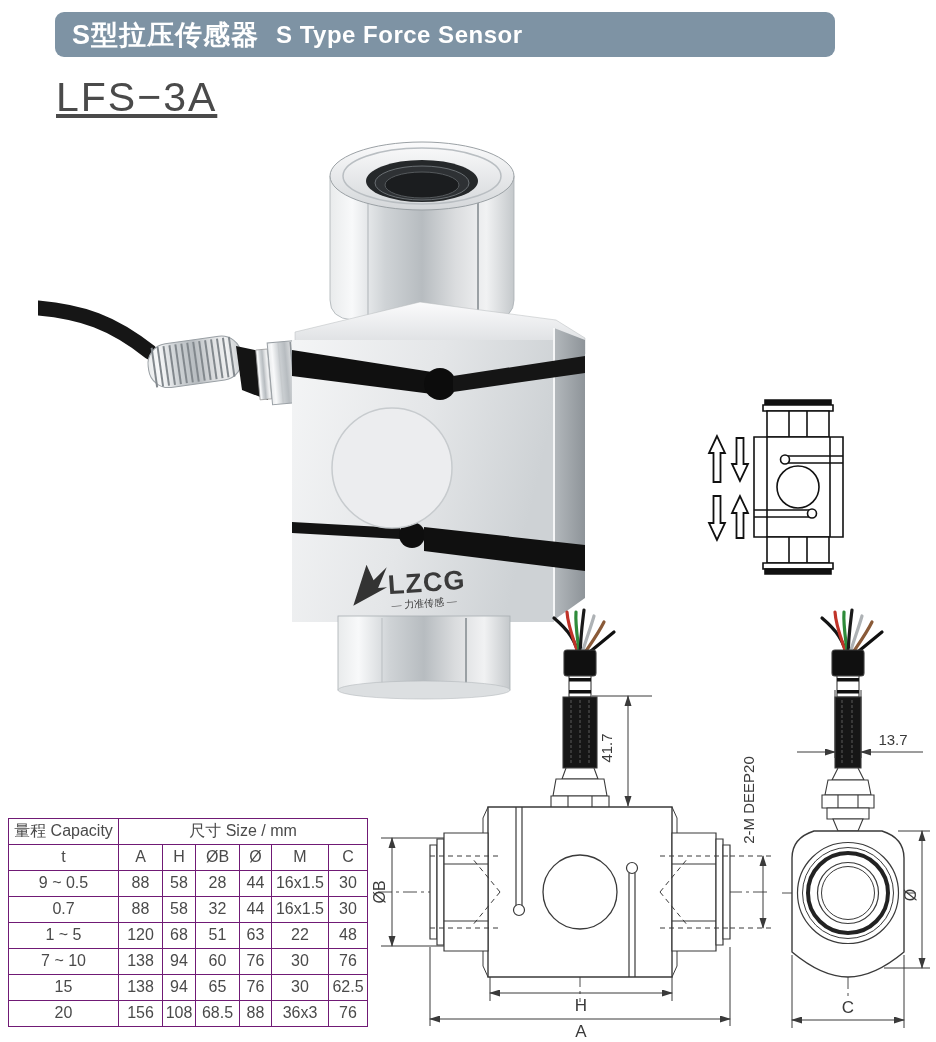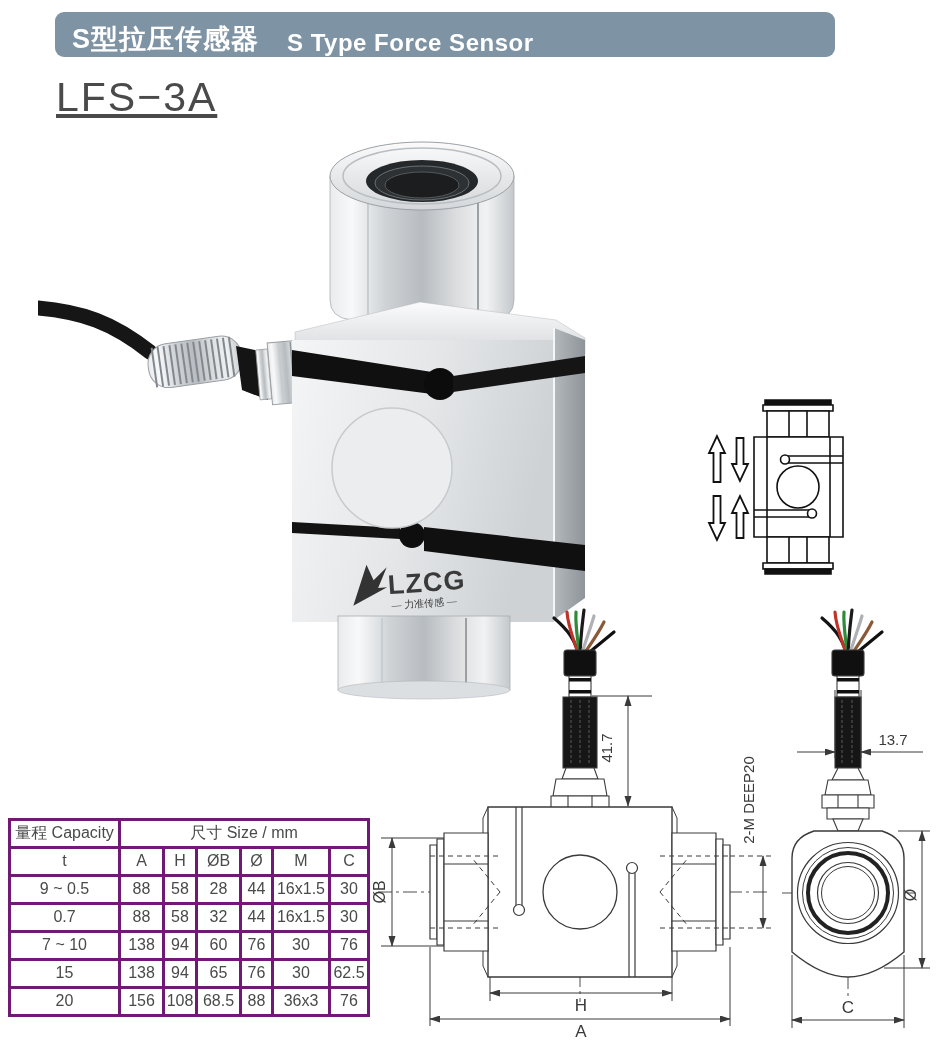--- a/index.html
+++ b/index.html
@@ -1,29 +1,29 @@
 <!DOCTYPE html>
 <html><head>
 <meta charset="utf-8">
 <style>
   html,body{margin:0;padding:0;background:#fff;}
   #page{position:relative;width:936px;height:1042px;background:#fff;overflow:hidden;
         outline:1px solid #ececec;font-family:"Liberation Sans",sans-serif;}
   
   .hdr{position:absolute;left:55px;top:12px;width:780px;height:45px;background:#7E93A4;
-       border-radius:9px;display:flex;align-items:flex-end;padding-left:17px;box-sizing:border-box;}
+       border-radius:9px;display:flex;align-items:center;padding-left:17px;box-sizing:border-box;}
   .hdr .zh{color:#fff;font-size:27px;font-weight:bold;letter-spacing:1px;}
-  .hdr .en{color:#fff;font-size:24px;font-weight:bold;margin-left:28px;letter-spacing:.5px;}
+  .hdr .en{color:#fff;font-size:24px;font-weight:bold;margin-left:17px;letter-spacing:.5px;}
   
   .model{position:absolute;left:56px;top:74px;font-size:41px;color:#4a4a4a;
          letter-spacing:2px;font-weight:400;text-decoration:underline;}
   
   .spec-table{position:absolute;left:8px;top:818px;border-collapse:collapse;table-layout:fixed;
               width:360px;font-size:16px;color:#4a4a4a;text-align:center;}
-  .spec-table td{border:3px solid #701a75;height:25px;padding:0;line-height:1.05;
+  .spec-table td{border:1px solid #701a75;height:25px;padding:0;line-height:1.05;
                  overflow:hidden;white-space:nowrap;}
   svg{position:absolute;display:block;}
   svg text{font-family:"Liberation Sans",sans-serif;fill:#3a3a3a;}
   .dwg line,.dwg path,.dwg rect,.dwg circle,.dwg polygon{vector-effect:non-scaling-stroke;}
 </style>
 </head>
 <body>
 
 <div id="page">
 
@@ -364,20 +364,29 @@
     <tr>
       <td>0.7</td>
       <td>88</td>
       <td>58</td>
       <td>32</td>
       <td>44</td>
       <td>16x1.5</td>
       <td>30</td>
     </tr>
     <tr>
+      <td>1 ~ 5</td>
+      <td>120</td>
+      <td>68</td>
+      <td>51</td>
+      <td>63</td>
+      <td>22</td>
+      <td>48</td>
+    </tr>
+    <tr>
       <td>7 ~ 10</td>
       <td>138</td>
       <td>94</td>
       <td>60</td>
       <td>76</td>
       <td>30</td>
       <td>76</td>
     </tr>
     <tr>
       <td>15</td>

